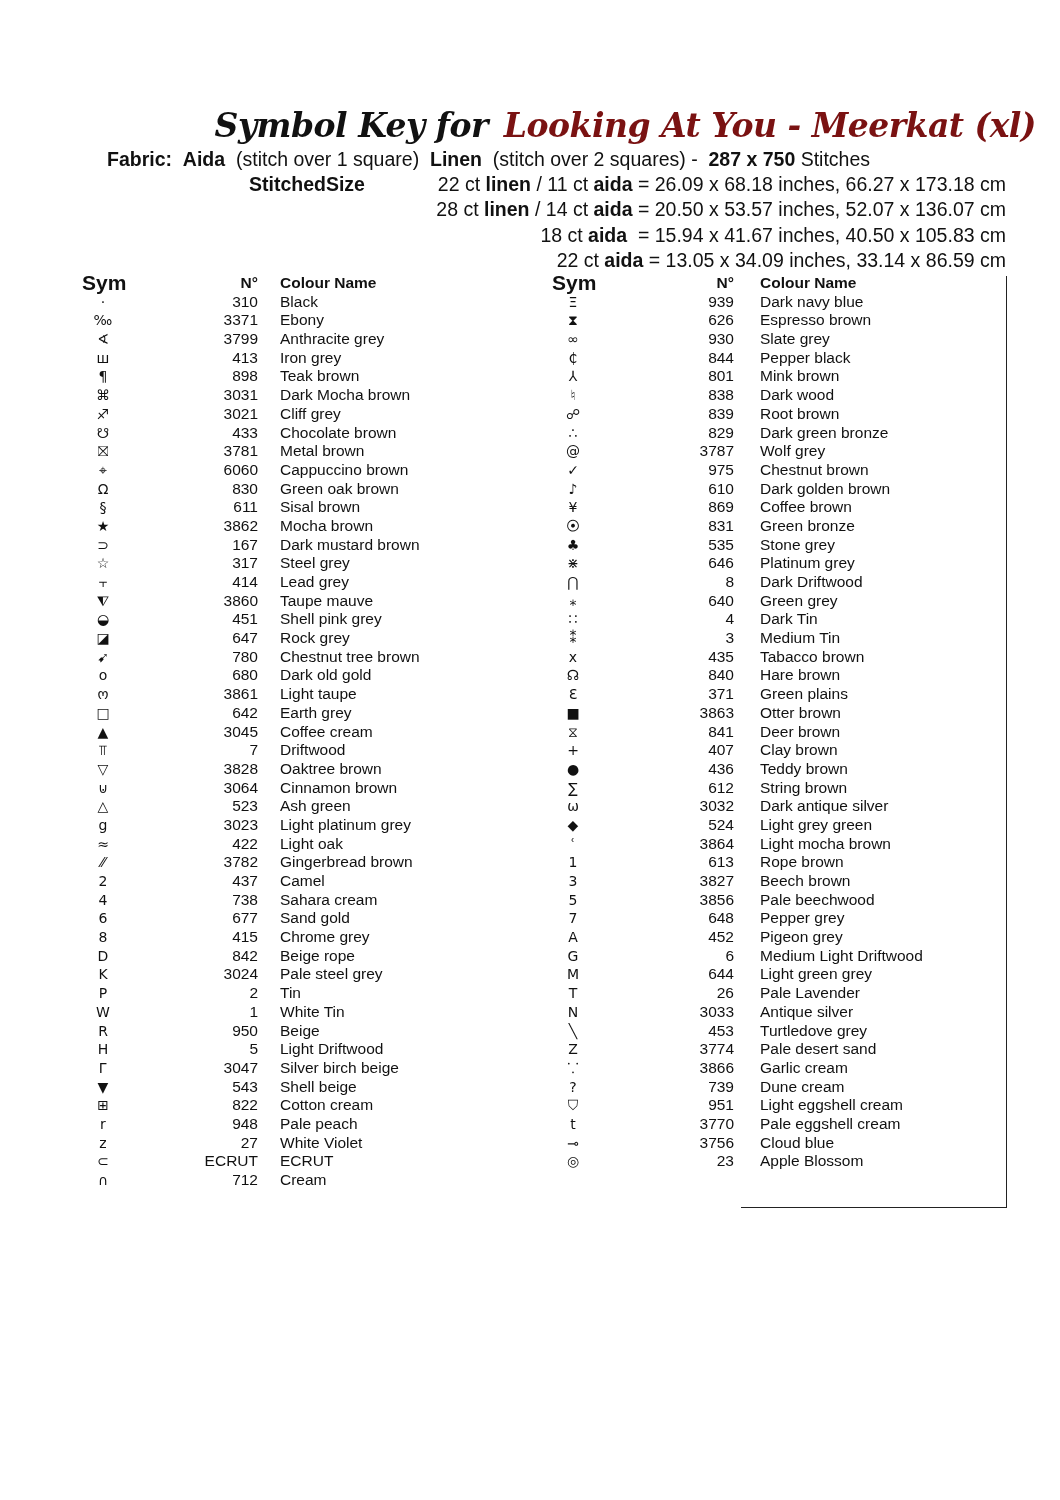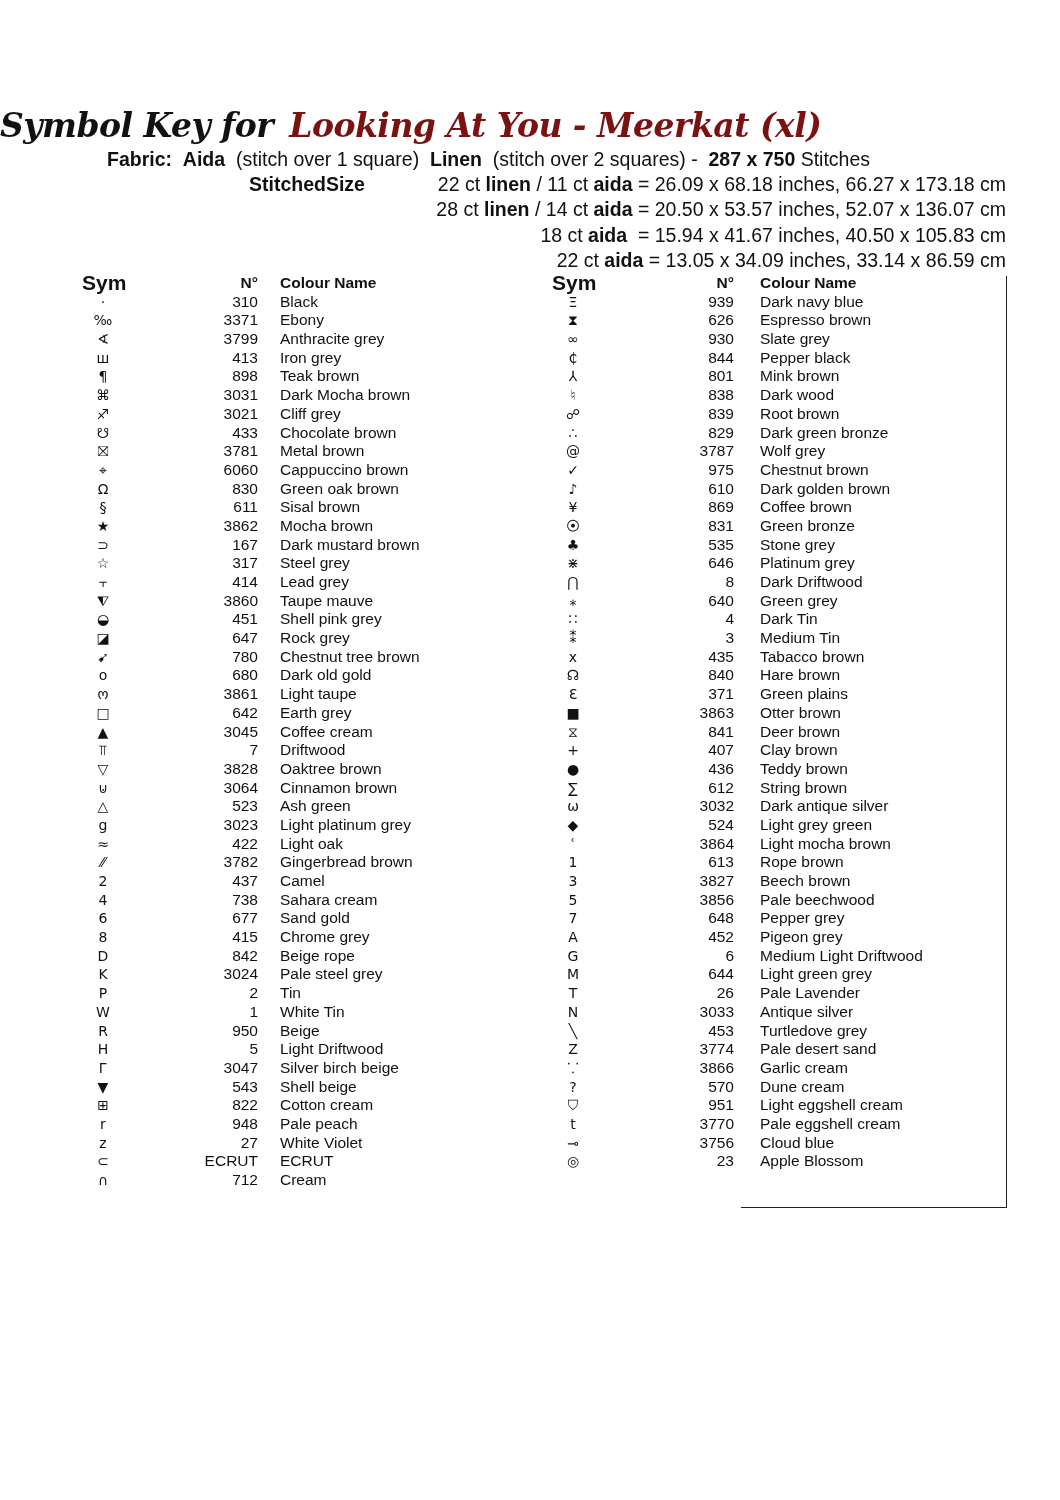--- a/index.html
+++ b/index.html
@@ -1,18 +1,18 @@
 <!DOCTYPE html>
 <html><head>
 <meta charset="utf-8">
 <style>
   html, body { margin: 0; padding: 0; background: #ffffff; }
   body { width: 1060px; height: 1500px; position: relative; overflow: hidden;
          font-family: "Liberation Sans", sans-serif; color: #111; }
-  .title { position: absolute; top: 104px; left: 0; width: 1028px; text-align: left;
+  .title { position: absolute; top: 104px; left: 8px; width: 1028px; text-align: right;
            font-family: "DejaVu Serif", serif; font-style: italic; font-weight: bold;
            font-size: 33px; line-height: 44px; white-space: nowrap; letter-spacing: -0.5px; }
   .title .lead { color: #111; margin-right: 16px; }
   .title .name { color: #7a1212; }
   .fabric { position: absolute; top: 147px; left: 107px; font-size: 19.5px; line-height: 24px;
             white-space: nowrap; }
   .fabric b { font-weight: bold; }
   .size-label { position: absolute; top: 172px; left: 223px; font-size: 19.5px; font-weight: bold;
                 line-height: 24px; margin-left: 26px; }
   .size-line { position: absolute; right: 54px; font-size: 19.5px; line-height: 24px; white-space: nowrap; }
@@ -525,21 +525,21 @@
         <span class="num">3774</span>
         <span class="cname">Pale desert sand</span>
       </div>
       <div class="row">
         <span class="sym">⸪</span>
         <span class="num">3866</span>
         <span class="cname">Garlic cream</span>
       </div>
       <div class="row">
         <span class="sym">?</span>
-        <span class="num">570</span>
+        <span class="num">739</span>
         <span class="cname">Dune cream</span>
       </div>
       <div class="row">
         <span class="sym">⛉</span>
         <span class="num">951</span>
         <span class="cname">Light eggshell cream</span>
       </div>
       <div class="row">
         <span class="sym">t</span>
         <span class="num">3770</span>

